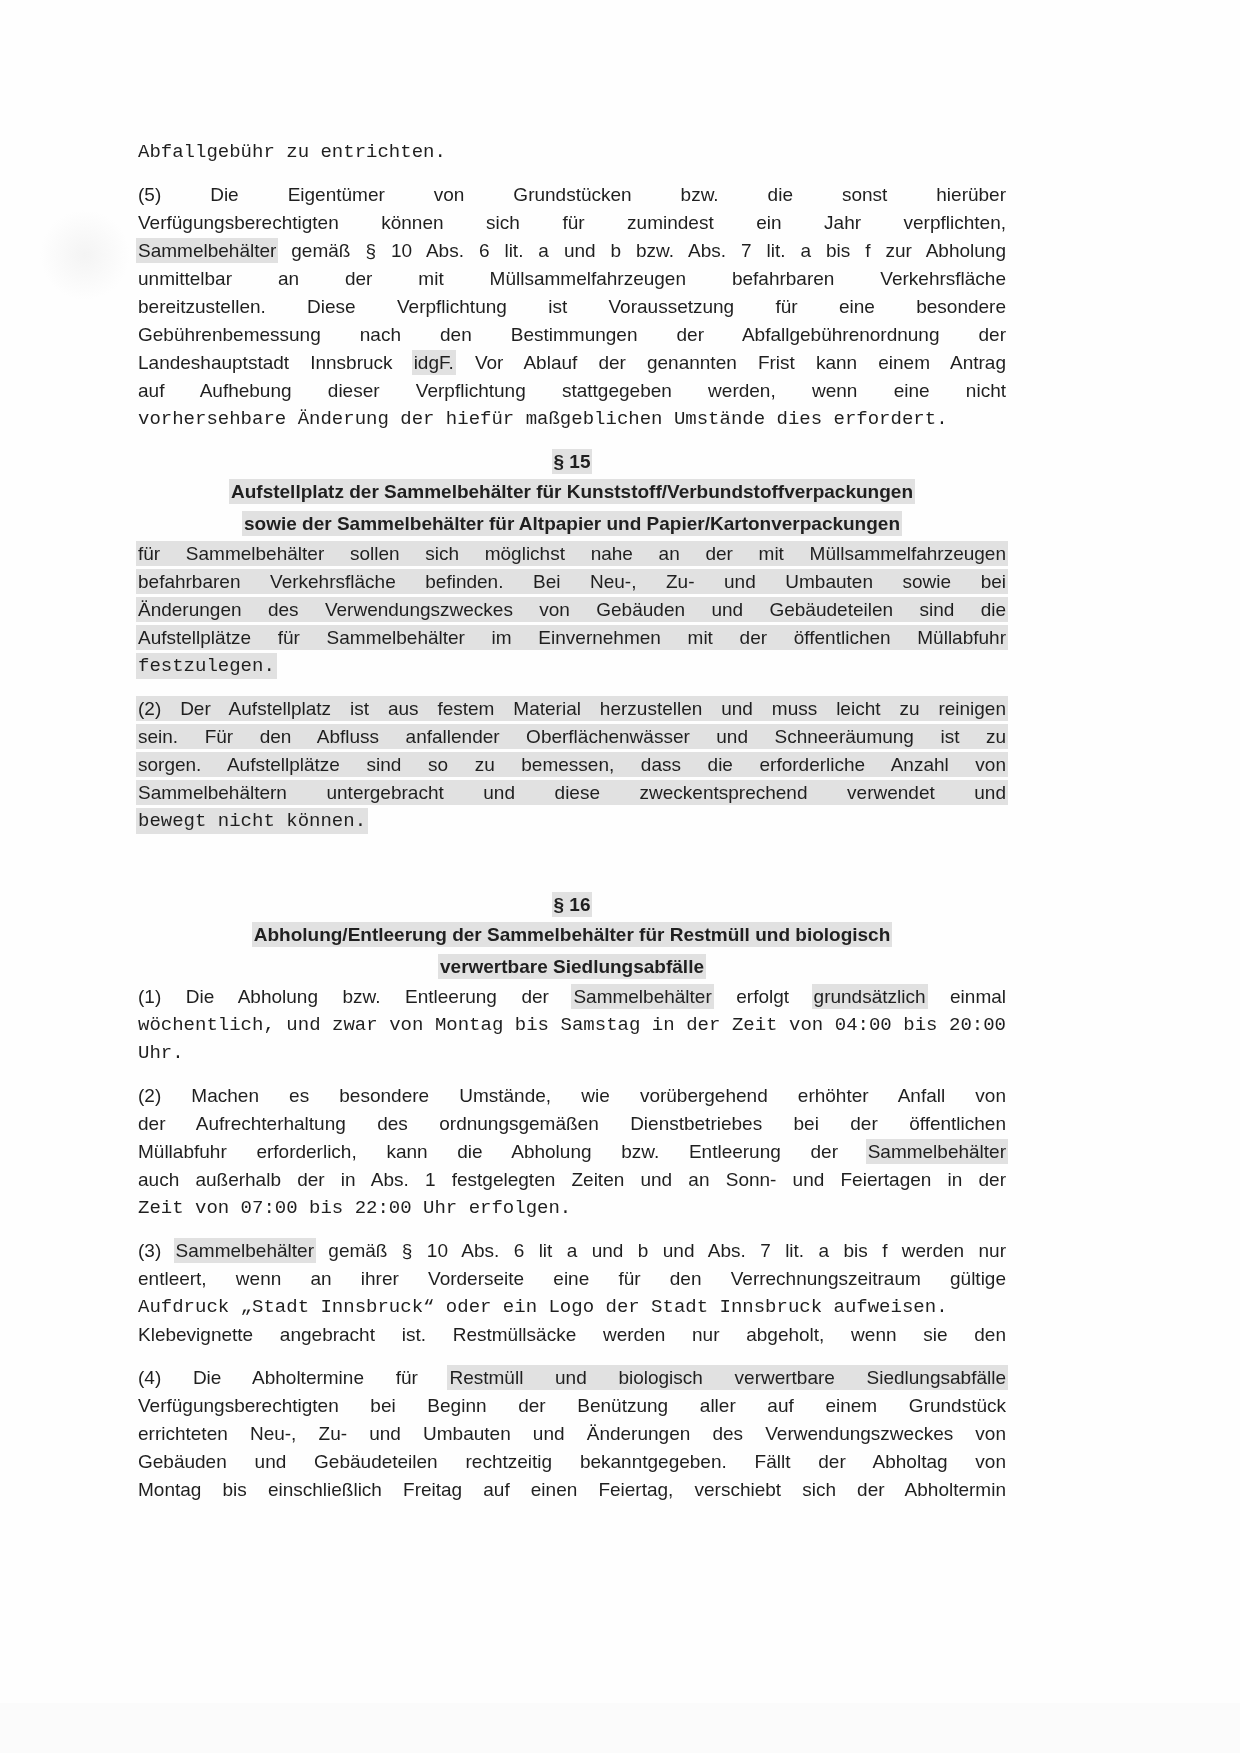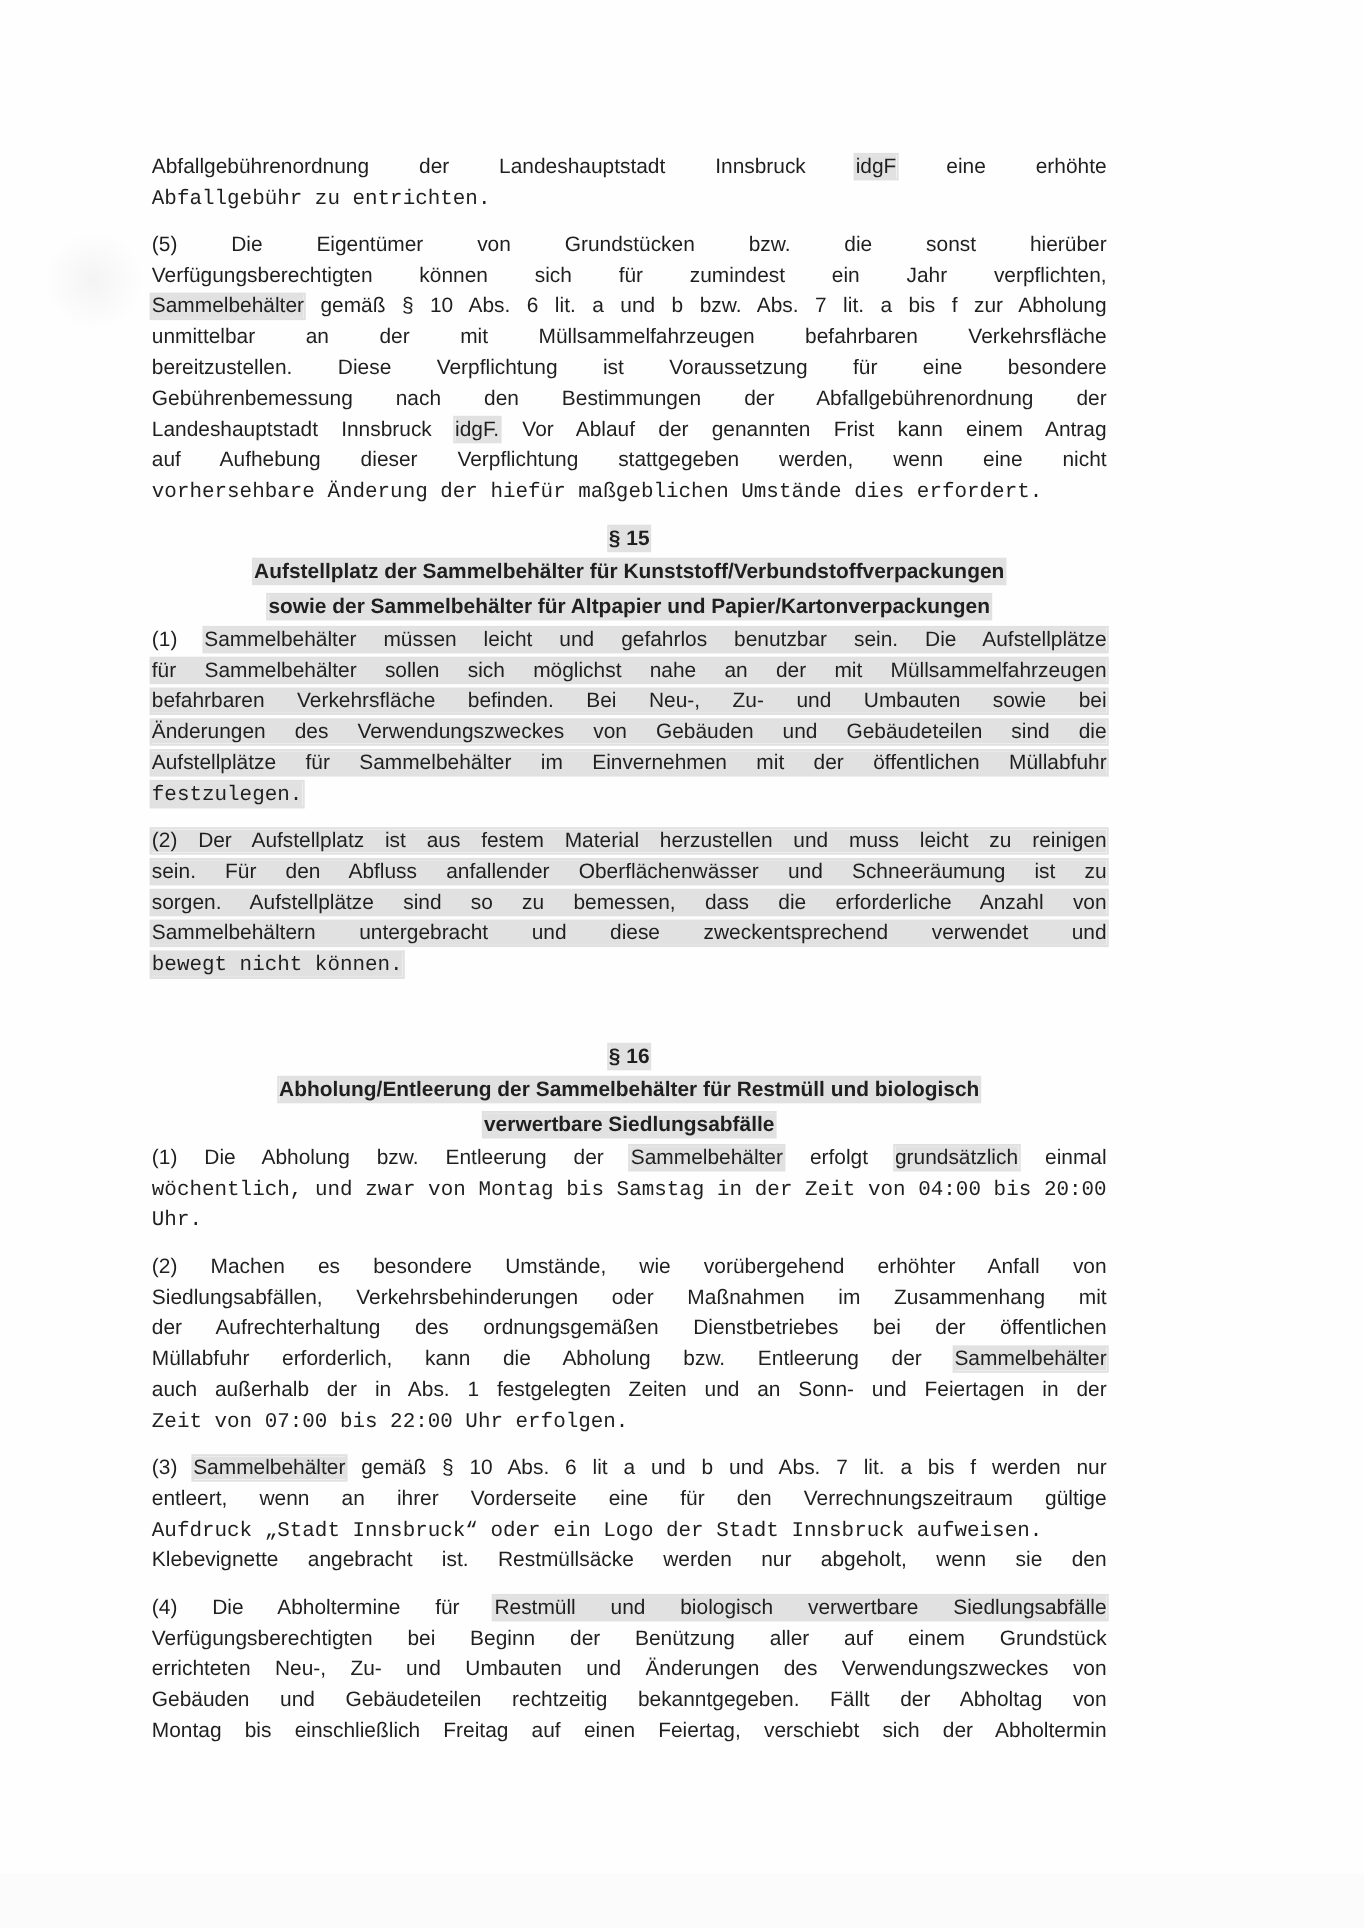--- a/index.html
+++ b/index.html
@@ -49,39 +49,37 @@
     position:absolute;left:40px;top:210px;width:90px;height:90px;
     background:radial-gradient(closest-side,#f4f4f4,transparent);
   }
 </style>
 </head>
 <body>
 
 <div class="scan-smudge"></div>
 <div id="doc">
     <div class="body">
-      <div class="line"><span>Abfallgebührenordnung der Landeshauptstadt Innsbruck </span><span class="hl">idgF</span><span> eine erhöhte</span></div>
       <div class="line last"><span>Abfallgebühr zu entrichten.</span></div>
     </div>
     <div class="body">
       <div class="line"><span>(5) Die Eigentümer von Grundstücken bzw. die sonst hierüber</span></div>
       <div class="line"><span>Verfügungsberechtigten können sich für zumindest ein Jahr verpflichten,</span></div>
       <div class="line"><span class="hl">Sammelbehälter</span><span> gemäß § 10 Abs. 6 lit. a und b bzw. Abs. 7 lit. a bis f zur Abholung</span></div>
       <div class="line"><span>unmittelbar an der mit Müllsammelfahrzeugen befahrbaren Verkehrsfläche</span></div>
       <div class="line"><span>bereitzustellen. Diese Verpflichtung ist Voraussetzung für eine besondere</span></div>
       <div class="line"><span>Gebührenbemessung nach den Bestimmungen der Abfallgebührenordnung der</span></div>
       <div class="line"><span>Landeshauptstadt Innsbruck </span><span class="hl">idgF.</span><span> Vor Ablauf der genannten Frist kann einem Antrag</span></div>
       <div class="line"><span>auf Aufhebung dieser Verpflichtung stattgegeben werden, wenn eine nicht</span></div>
       <div class="line last"><span>vorhersehbare Änderung der hiefür maßgeblichen Umstände dies erfordert.</span></div>
     </div>
     <div class="heading-number"><span class="hl">§ 15</span></div>
     <div class="heading-line"><span class="hl">Aufstellplatz der Sammelbehälter für Kunststoff/Verbundstoffverpackungen</span></div>
     <div class="heading-line"><span class="hl">sowie der Sammelbehälter für Altpapier und Papier/Kartonverpackungen</span></div>
     <div class="body">
-      <div class="line"><span>(1) </span><span class="hl">Sammelbehälter müssen leicht und gefahrlos benutzbar sein. Die Aufstellplätze</span></div>
       <div class="line"><span class="hl">für Sammelbehälter sollen sich möglichst nahe an der mit Müllsammelfahrzeugen</span></div>
       <div class="line"><span class="hl">befahrbaren Verkehrsfläche befinden. Bei Neu-, Zu- und Umbauten sowie bei</span></div>
       <div class="line"><span class="hl">Änderungen des Verwendungszweckes von Gebäuden und Gebäudeteilen sind die</span></div>
       <div class="line"><span class="hl">Aufstellplätze für Sammelbehälter im Einvernehmen mit der öffentlichen Müllabfuhr</span></div>
       <div class="line last"><span class="hl">festzulegen.</span></div>
     </div>
     <div class="body">
       <div class="line"><span class="hl">(2) Der Aufstellplatz ist aus festem Material herzustellen und muss leicht zu reinigen</span></div>
       <div class="line"><span class="hl">sein. Für den Abfluss anfallender Oberflächenwässer und Schneeräumung ist zu</span></div>
       <div class="line"><span class="hl">sorgen. Aufstellplätze sind so zu bemessen, dass die erforderliche Anzahl von</span></div>
@@ -90,21 +88,20 @@
     </div>
     <div class="heading-number big-gap"><span class="hl">§ 16</span></div>
     <div class="heading-line"><span class="hl">Abholung/Entleerung der Sammelbehälter für Restmüll und biologisch</span></div>
     <div class="heading-line"><span class="hl">verwertbare Siedlungsabfälle</span></div>
     <div class="body">
       <div class="line"><span>(1) Die Abholung bzw. Entleerung der </span><span class="hl">Sammelbehälter</span><span> erfolgt </span><span class="hl">grundsätzlich</span><span> einmal</span></div>
       <div class="line last"><span>wöchentlich, und zwar von Montag bis Samstag in der Zeit von 04:00 bis 20:00 Uhr.</span></div>
     </div>
     <div class="body">
       <div class="line"><span>(2) Machen es besondere Umstände, wie vorübergehend erhöhter Anfall von</span></div>
-      <div class="line"><span>Siedlungsabfällen, Verkehrsbehinderungen oder Maßnahmen im Zusammenhang mit</span></div>
       <div class="line"><span>der Aufrechterhaltung des ordnungsgemäßen Dienstbetriebes bei der öffentlichen</span></div>
       <div class="line"><span>Müllabfuhr erforderlich, kann die Abholung bzw. Entleerung der </span><span class="hl">Sammelbehälter</span></div>
       <div class="line"><span>auch außerhalb der in Abs. 1 festgelegten Zeiten und an Sonn- und Feiertagen in der</span></div>
       <div class="line last"><span>Zeit von 07:00 bis 22:00 Uhr erfolgen.</span></div>
     </div>
     <div class="body">
       <div class="line"><span>(3) </span><span class="hl">Sammelbehälter</span><span> gemäß § 10 Abs. 6 lit a und b und Abs. 7 lit. a bis f werden nur</span></div>
       <div class="line"><span>entleert, wenn an ihrer Vorderseite eine für den Verrechnungszeitraum gültige</span></div>
       <div class="line last"><span>Aufdruck „Stadt Innsbruck“ oder ein Logo der Stadt Innsbruck aufweisen.</span></div>
       <div class="line"><span>Klebevignette angebracht ist. Restmüllsäcke werden nur abgeholt, wenn sie den</span></div>

